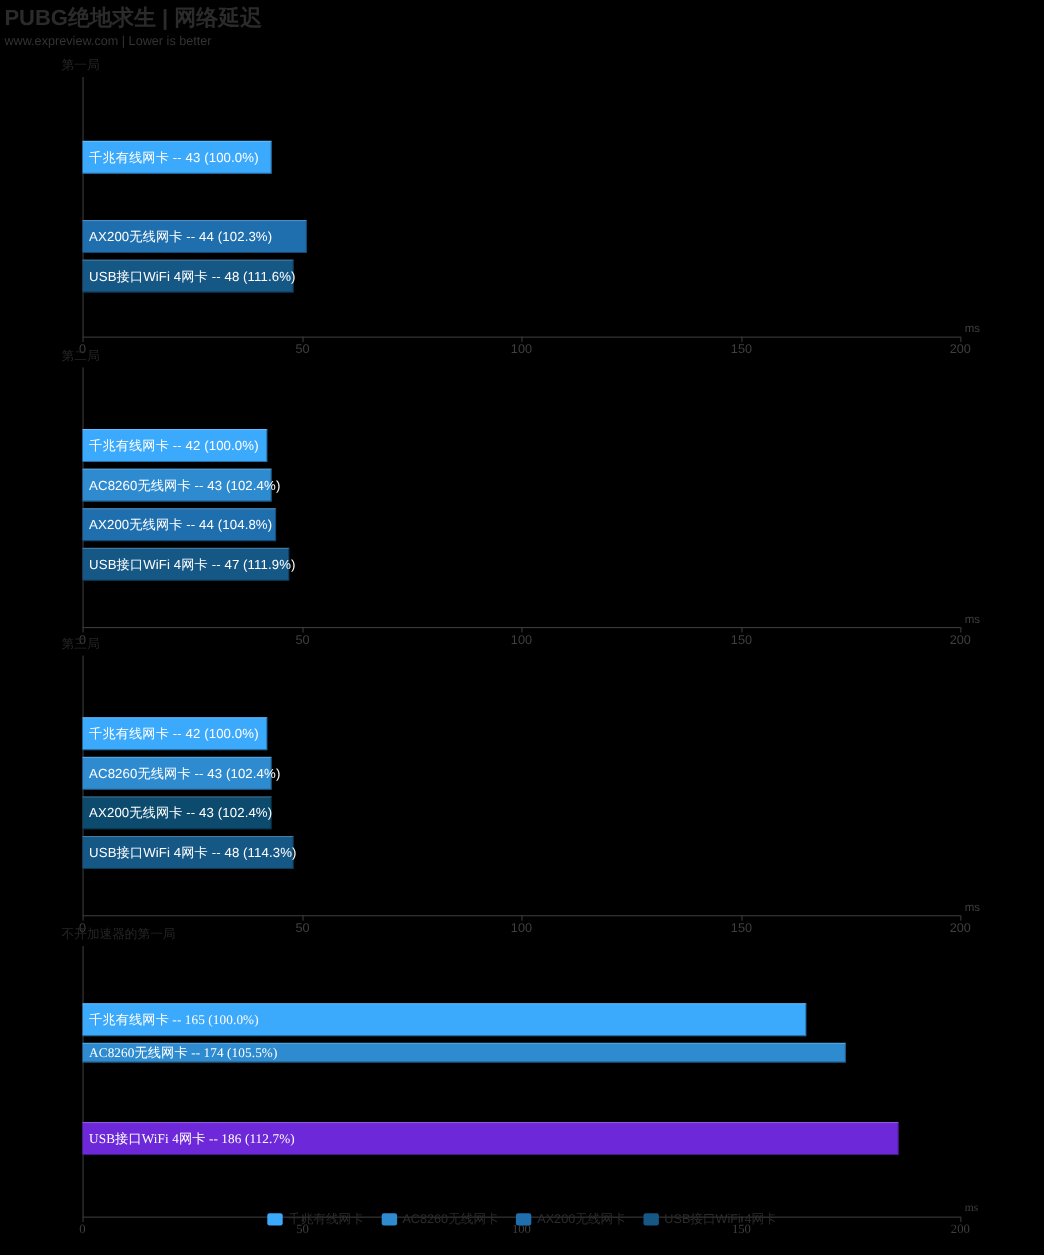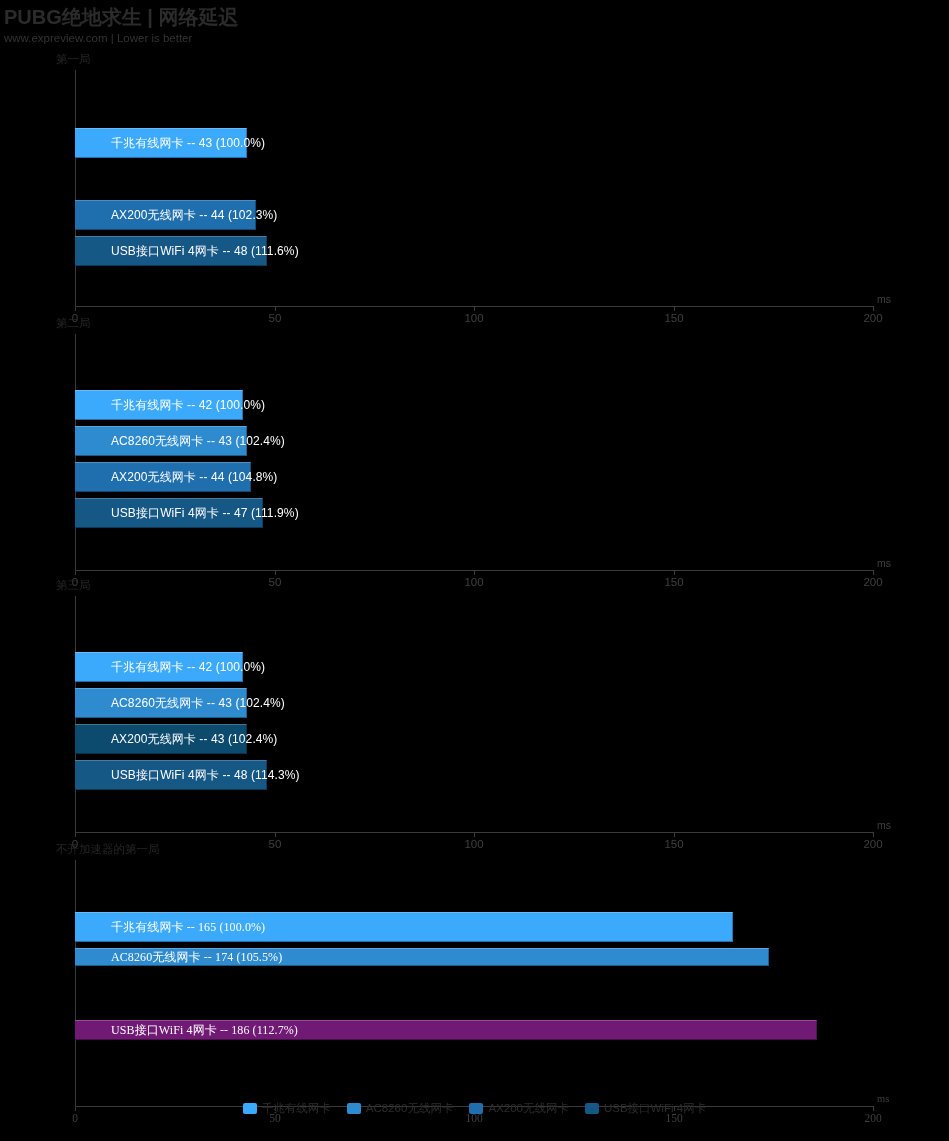--- a/index.html
+++ b/index.html
@@ -98,21 +98,20 @@
     border-bottom: 1px solid rgba(0,0,0,0.35);
     display: flex;
     align-items: center;
   }
   .bar-label {
     color: #ffffff;
     font-size: 12px;
     padding-left: 6px;
     white-space: nowrap;
     letter-spacing: 0.1px;
-    margin-left: 30px;
   }
 
   .legend {
     position: absolute;
     left: 0;
     width: 949px;
     top: 1101px;
     display: flex;
     justify-content: center;
     align-items: center;
@@ -145,21 +144,21 @@
 
 <div id="charts">
     <div class="chart-block" style="top: 52px;">
       <div class="chart-title">第一局</div>
       <div class="plot" style="height: 258px;">
         <div class="yaxis" style="height: 236px;"></div>
         <div class="xaxis" style="top: 236px;"></div>
         <div class="bar" style="top: 58px; height: 30px; width: 172px; background: rgb(59, 169, 252);">
           <span class="bar-label">千兆有线网卡  --  43 (100.0%)</span>
         </div>
-        <div class="bar" style="top: 130px; height: 30px; width: 181px; background: rgb(31, 111, 175);">
+        <div class="bar" style="top: 130px; height: 30px; width: 204px; background: rgb(31, 111, 175);">
           <span class="bar-label">AX200无线网卡  --  44 (102.3%)</span>
         </div>
         <div class="bar" style="top: 166px; height: 30px; width: 192px; background: rgb(21, 87, 133);">
           <span class="bar-label">USB接口WiFi 4网卡  --  48 (111.6%)</span>
         </div>
         <div class="tick" style="left: 0px; top: 236px;"></div>
         <div class="ticklabel" style="left: 0px; top: 242px;">0</div>
         <div class="tick" style="left: 200px; top: 236px;"></div>
         <div class="ticklabel" style="left: 200px; top: 242px;">50</div>
         <div class="tick" style="left: 399px; top: 236px;"></div>
@@ -235,21 +234,21 @@
       <div class="chart-title">不开加速器的第一局</div>
       <div class="plot" style="height: 268px; font-family: Liberation Serif, serif;">
         <div class="yaxis" style="height: 246px;"></div>
         <div class="xaxis" style="top: 246px;"></div>
         <div class="bar" style="top: 52px; height: 30px; width: 658px; background: rgb(59, 169, 252);">
           <span class="bar-label">千兆有线网卡  --  165 (100.0%)</span>
         </div>
         <div class="bar" style="top: 88px; height: 18px; width: 694px; background: rgb(46, 139, 208);">
           <span class="bar-label">AC8260无线网卡  --  174 (105.5%)</span>
         </div>
-        <div class="bar" style="top: 160px; height: 20px; width: 742px; background: #701a75;">
+        <div class="bar" style="top: 160px; height: 30px; width: 742px; background: #6d28d9;">
           <span class="bar-label">USB接口WiFi 4网卡  --  186 (112.7%)</span>
         </div>
         <div class="tick" style="left: 0px; top: 246px;"></div>
         <div class="ticklabel" style="left: 0px; top: 252px;">0</div>
         <div class="tick" style="left: 200px; top: 246px;"></div>
         <div class="ticklabel" style="left: 200px; top: 252px;">50</div>
         <div class="tick" style="left: 399px; top: 246px;"></div>
         <div class="ticklabel" style="left: 399px; top: 252px;">100</div>
         <div class="tick" style="left: 599px; top: 246px;"></div>
         <div class="ticklabel" style="left: 599px; top: 252px;">150</div>

